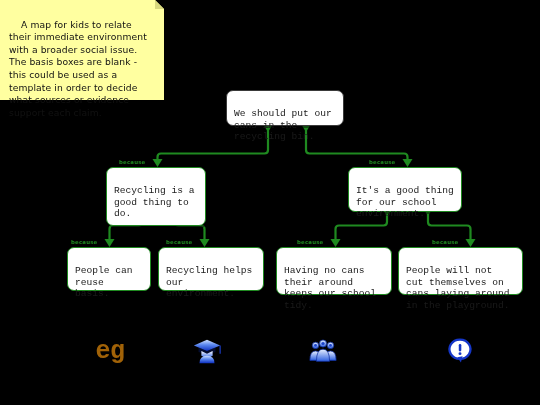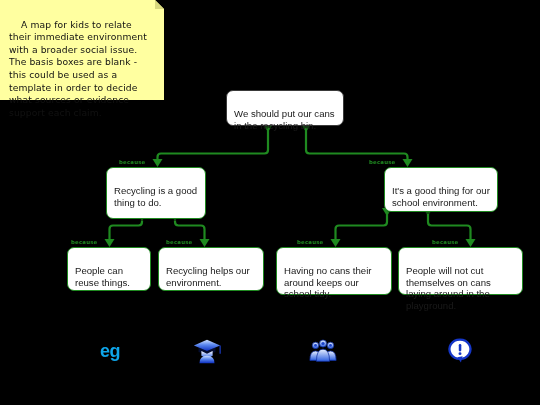--- a/index.html
+++ b/index.html
@@ -53,21 +53,21 @@
     clip-path: polygon(0 0, 100% 100%, 0 100%);
   }
 
   
   .node {
     position: absolute;
     box-sizing: border-box;
     background: #ffffff;
     border-radius: 7px;
     padding: 5px 7px 4px 7px;
-    font-family: Liberation Sans, sans-serif;
+    font-family: Liberation Mono, monospace;
     font-size: 9.6px;
     line-height: 11.8px;
     color: #1a1a1a;
     white-space: pre-line;
     box-shadow: 2px 2px 0 rgba(0,0,0,0.45);
   }
   .node.root {
     border: 1.6px solid #3a3a3a;
   }
   .node.claim {
@@ -106,24 +106,24 @@
   .icon-slot {
     position: absolute;
     top: 0;
     width: 60px;
     height: 58px;
     display: flex;
     align-items: center;
     justify-content: center;
   }
   #icon-eg {
-    font-family: Liberation Sans, sans-serif;
-    font-size: 18px;
+    font-family: Liberation Mono, monospace;
+    font-size: 25px;
     font-weight: bold;
-    color: #0ea5e9;
+    color: #a16207;
     letter-spacing: -0.5px;
     line-height: 1;
   }
 </style>
 </head>
 <body>
 
 <div id="app">
 
   <svg id="connectors" viewBox="0 0 540 405" xmlns="http://www.w3.org/2000/svg">
@@ -164,32 +164,32 @@
     <span>A map for kids to relate their immediate environment with a broader social issue.  The basis boxes are blank - this could be used as a template in order to decide what sources or evidence support each claim.</span>
   </div>
   <div id="sticky-fold"></div>
   <div id="sticky-fold-edge"></div>
 
   <div class="node root" style="left:226px; top:90px; width:118px; height:36px;">
     <span>We should put our cans in the recycling bin.</span>
   </div>
 
   <span class="conn-label" style="left:119px; top:159px;">because</span>
-  <div class="node claim" style="left:106px; top:167px; width:100px; height:52px;">
+  <div class="node claim" style="left:106px; top:167px; width:100px; height:59px;">
     <span>Recycling is a good thing to do.</span>
   </div>
 
   <span class="conn-label" style="left:369px; top:159px;">because</span>
-  <div class="node claim" style="left:348px; top:167px; width:114px; height:45px;margin-left:36px;">
+  <div class="node claim" style="left:348px; top:167px; width:114px; height:45px;">
     <span>It's a good thing for our school environment.</span>
   </div>
 
   <span class="conn-label" style="left:71px; top:239px;">because</span>
   <div class="node claim" style="left:67px; top:247px; width:84px; height:44px;">
-    <span>People can reuse things.</span>
+    <span>People can reuse basis.</span>
   </div>
 
   <span class="conn-label" style="left:166px; top:239px;">because</span>
   <div class="node claim" style="left:158px; top:247px; width:106px; height:44px;">
     <span>Recycling helps our environment.</span>
   </div>
 
   <span class="conn-label" style="left:297px; top:239px;">because</span>
   <div class="node claim" style="left:276px; top:247px; width:116px; height:48px;">
     <span>Having no cans their around keeps our school tidy.</span>

